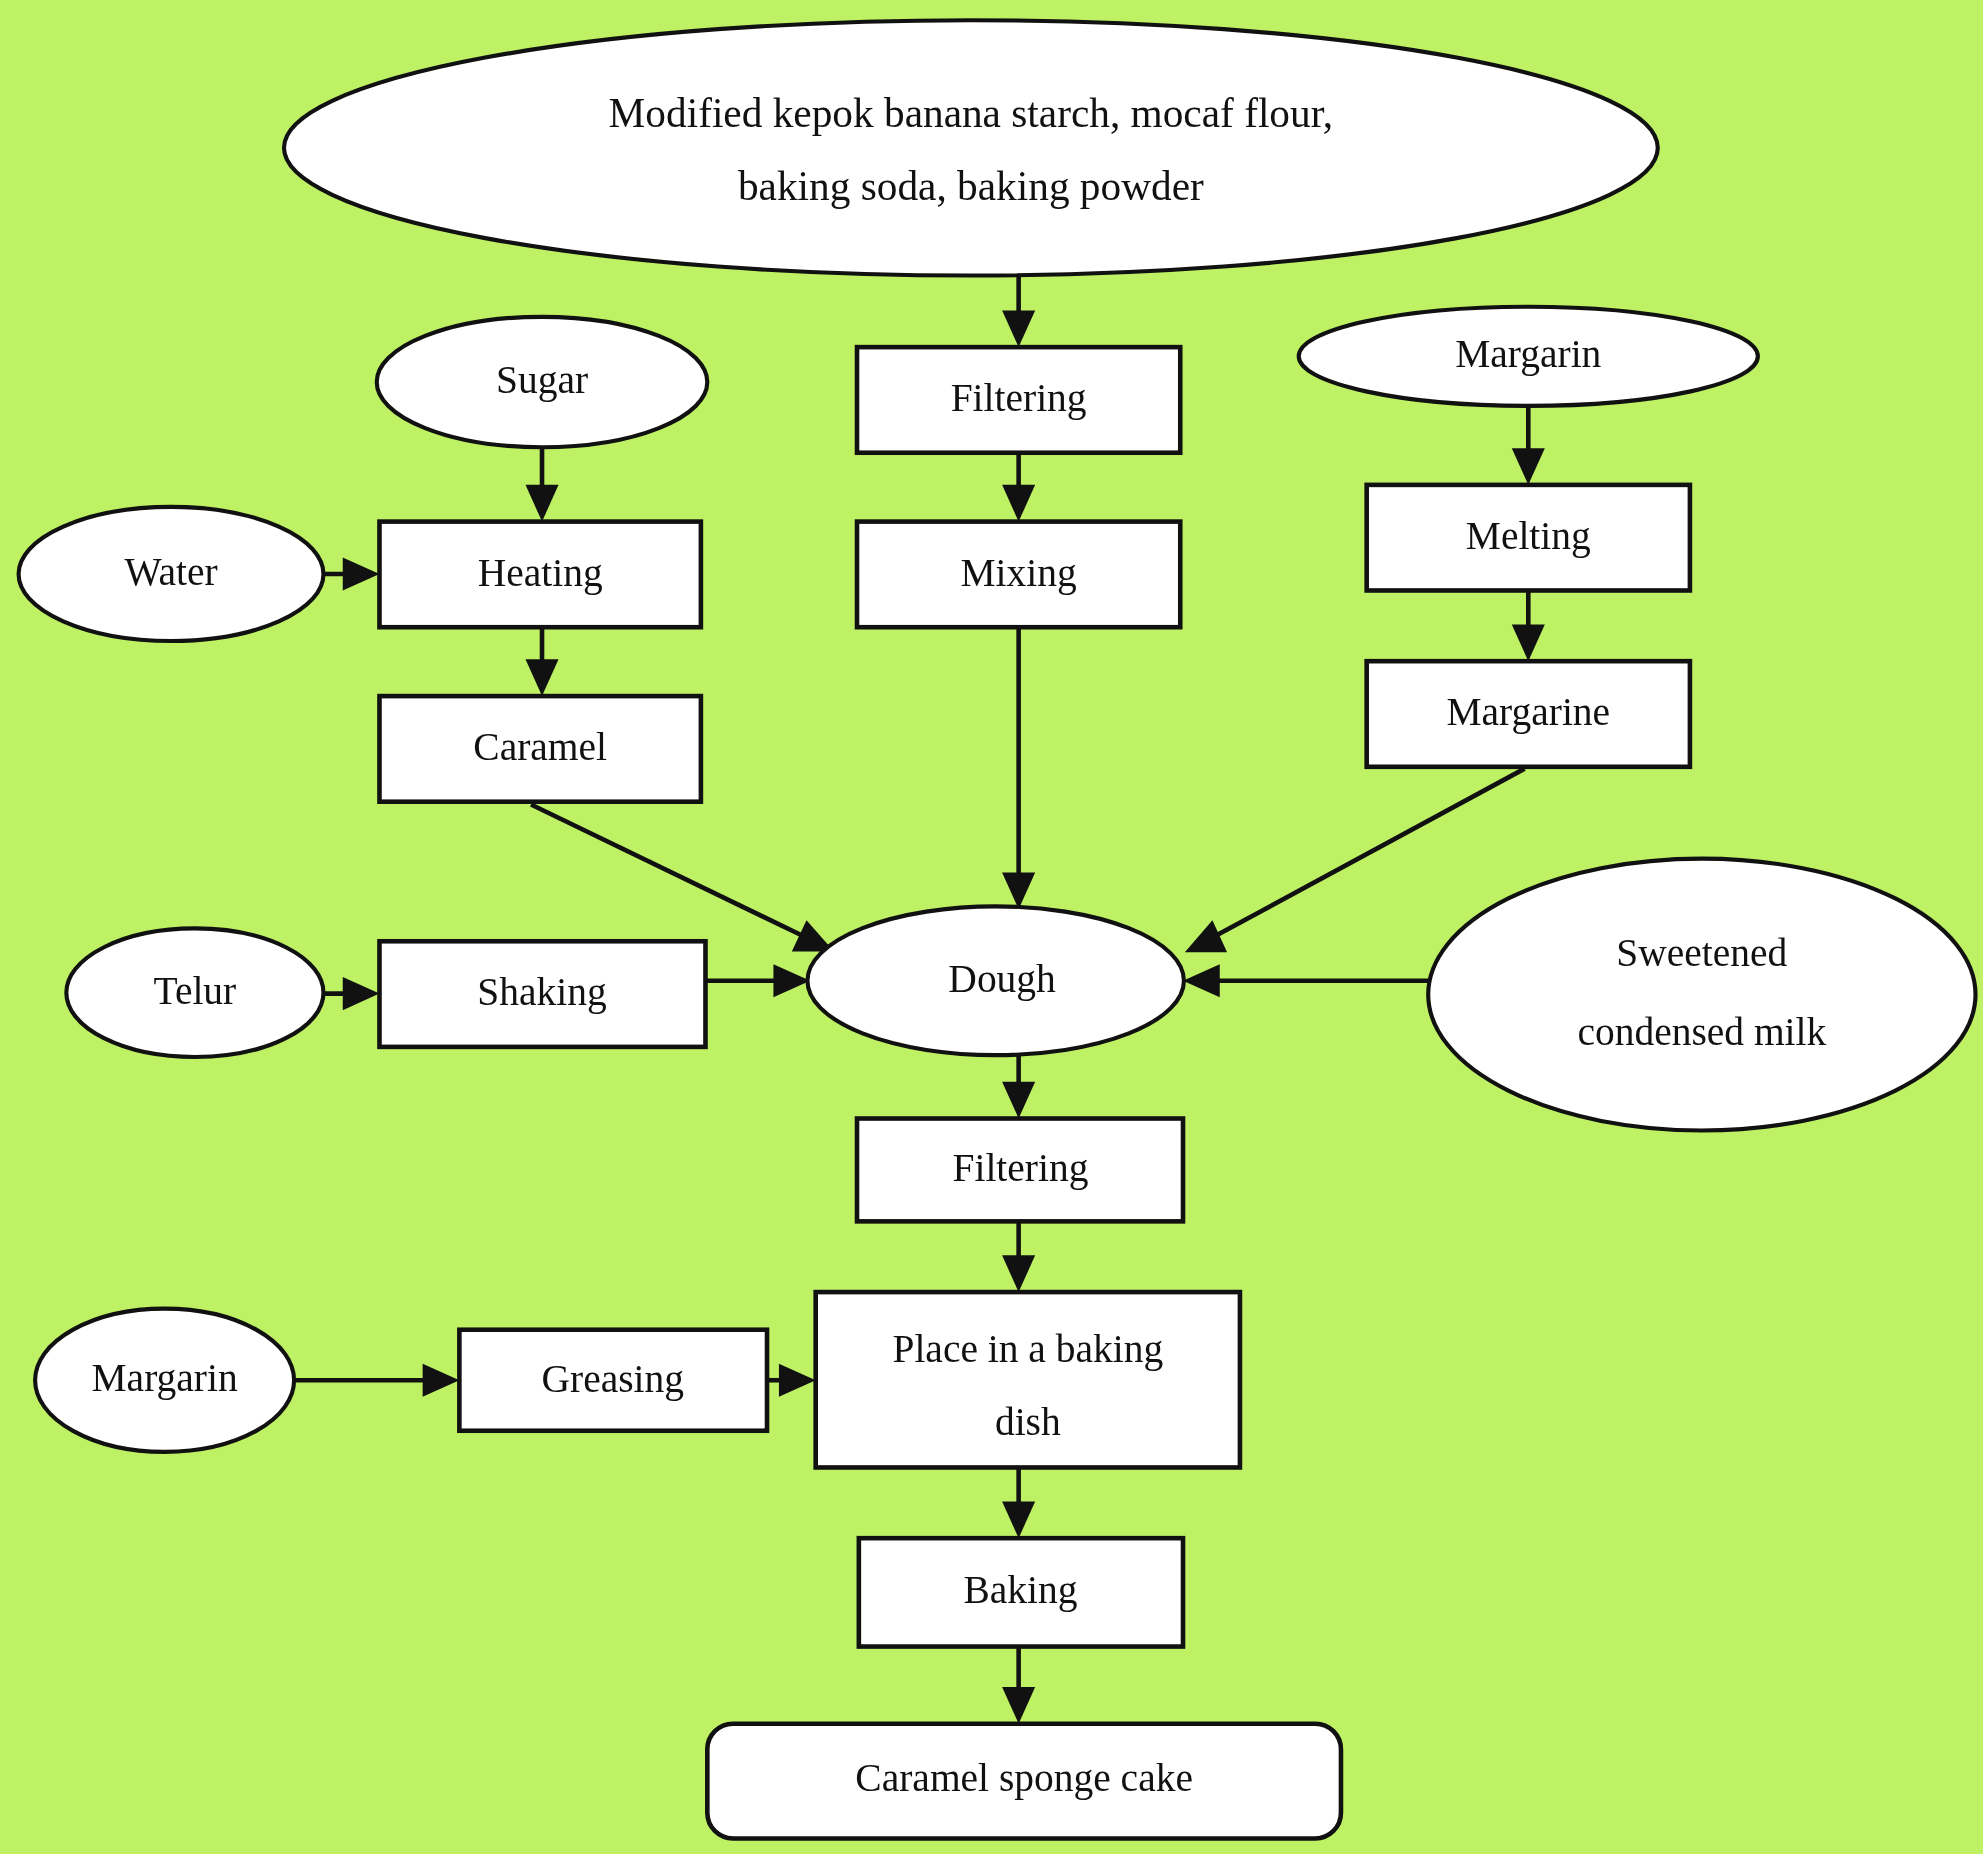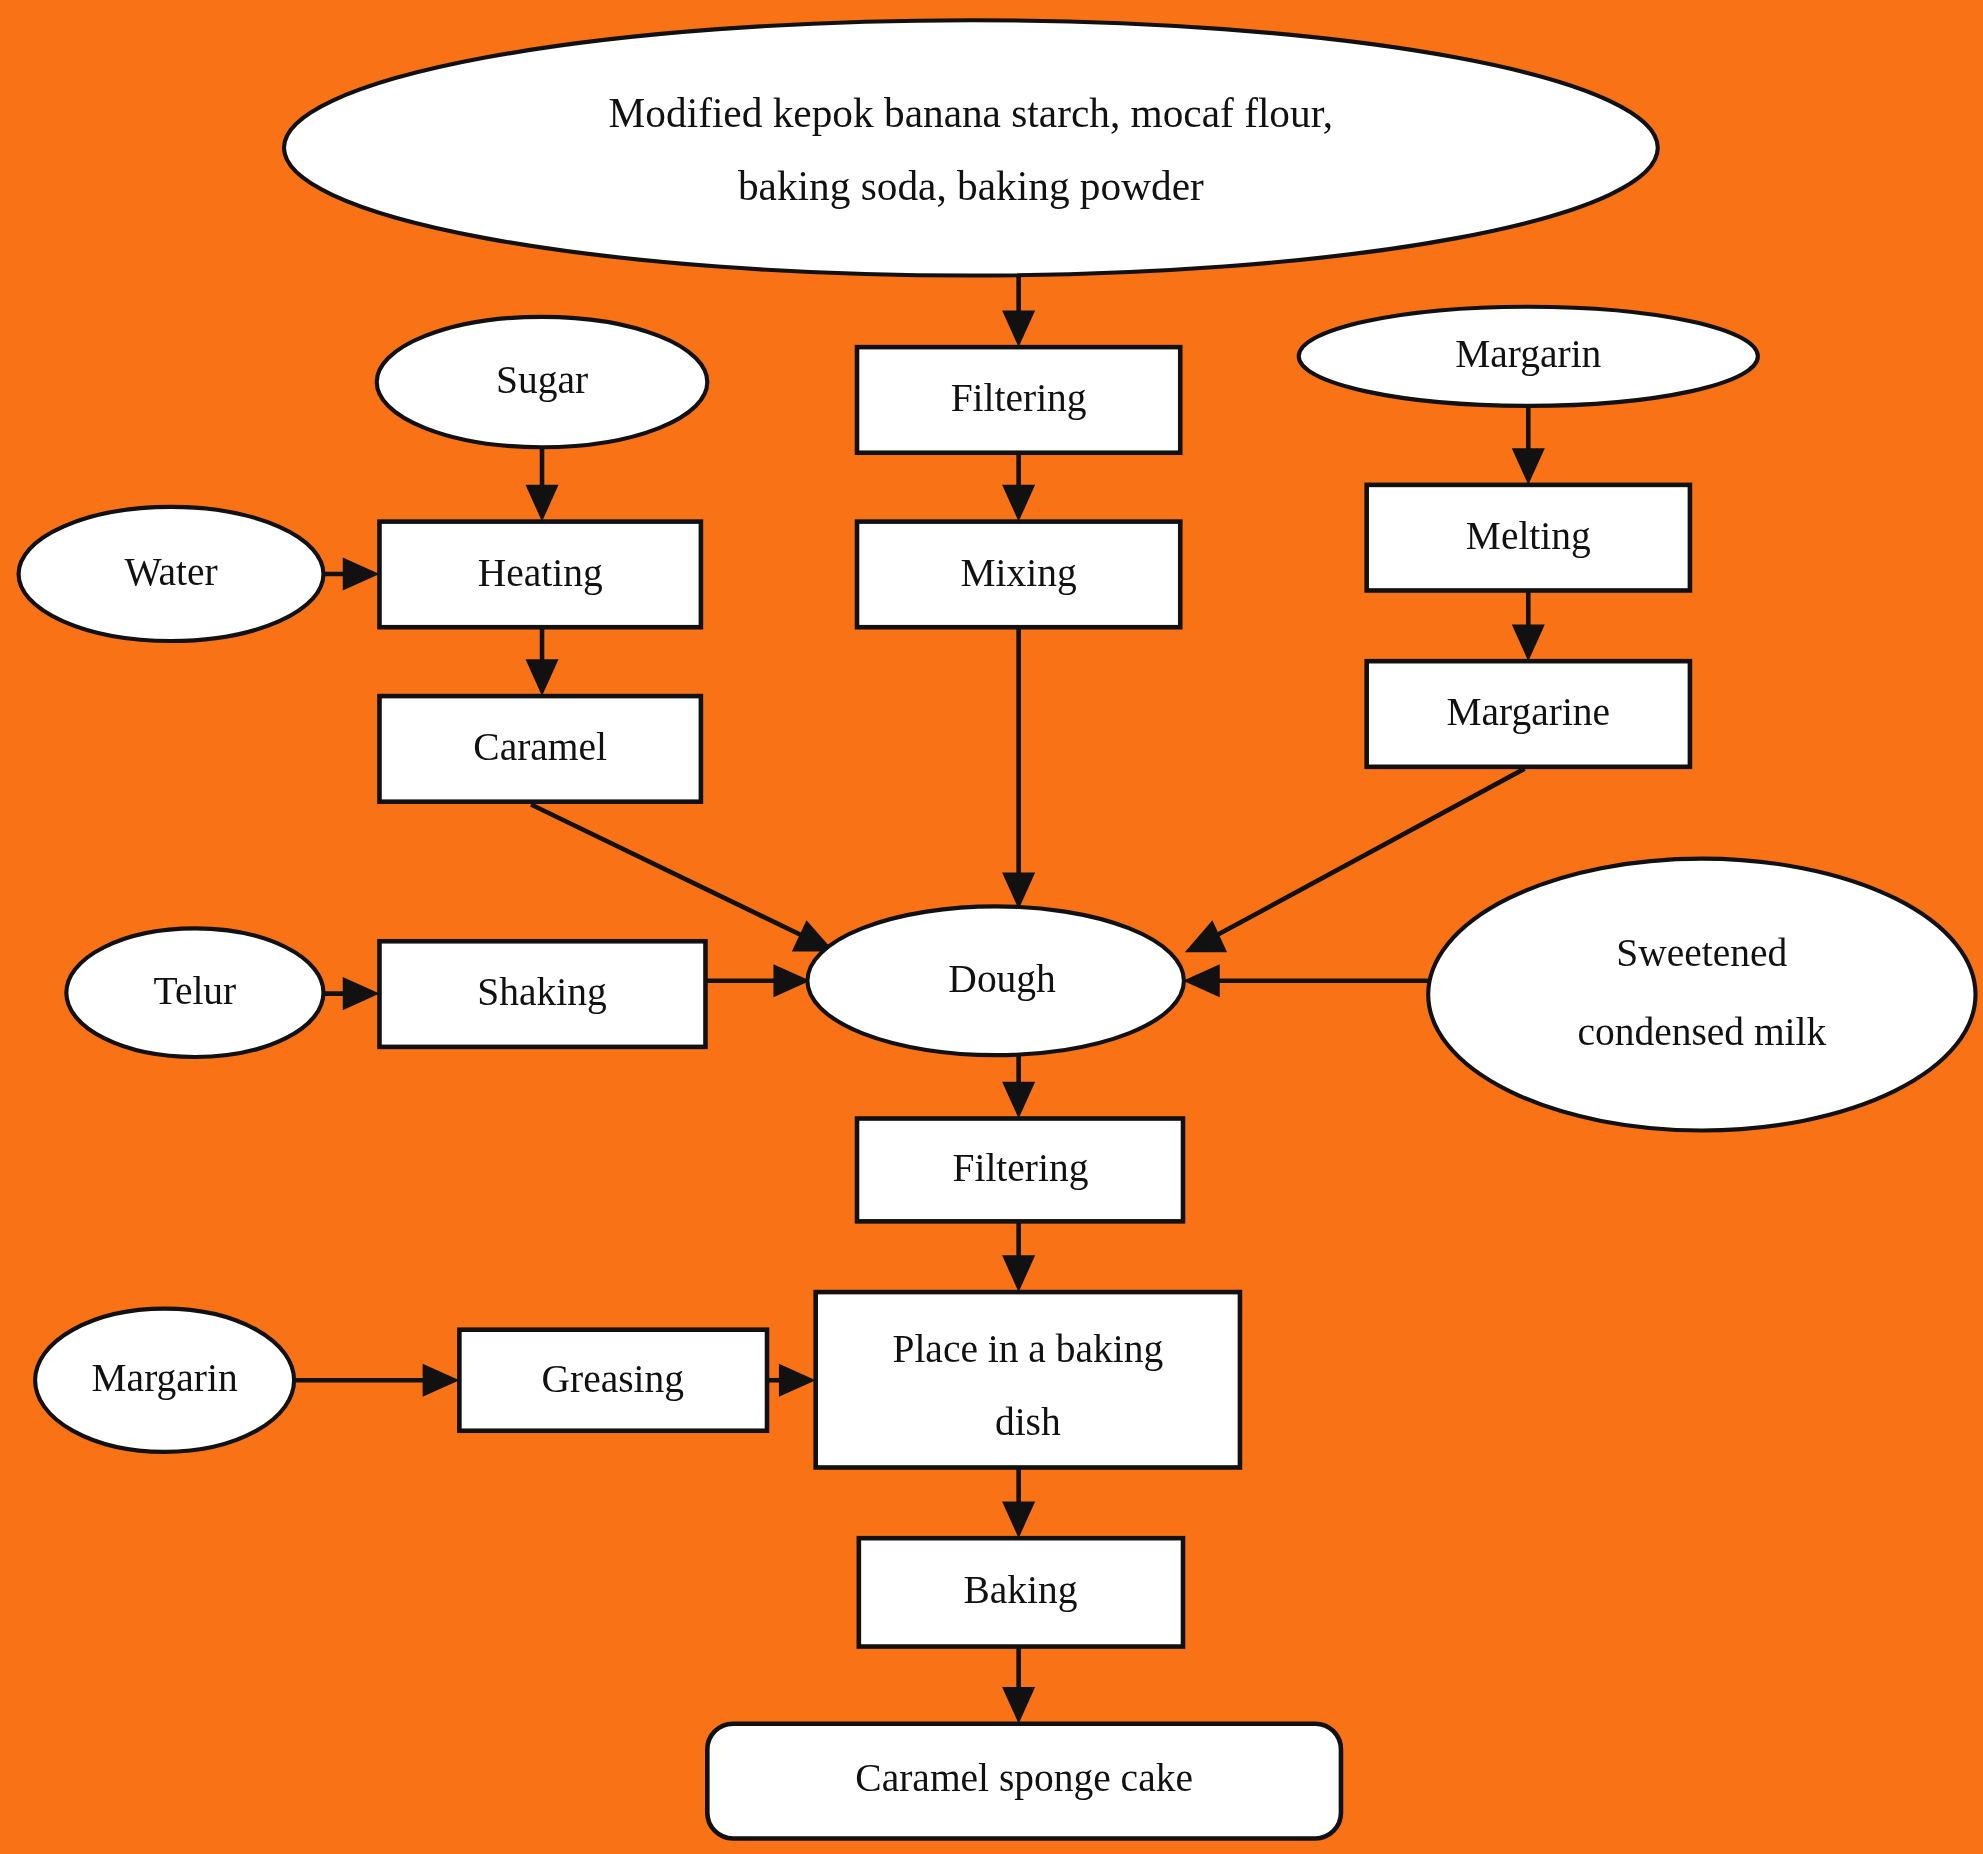--- a/index.html
+++ b/index.html
@@ -4,21 +4,21 @@
 <style>
   html, body {
     margin: 0;
     padding: 0;
     background: #ffffff;
   }
   #stage {
     position: relative;
     width: 1984px;
     height: 1855px;
-    background: #f97316;
+    background: #bef264;
     overflow: hidden;
     font-family: "Liberation Serif", "DejaVu Serif", serif;
   }
   svg#flow {
     position: absolute;
     left: 0;
     top: 0;
     width: 1984px;
     height: 1855px;
     display: block;

